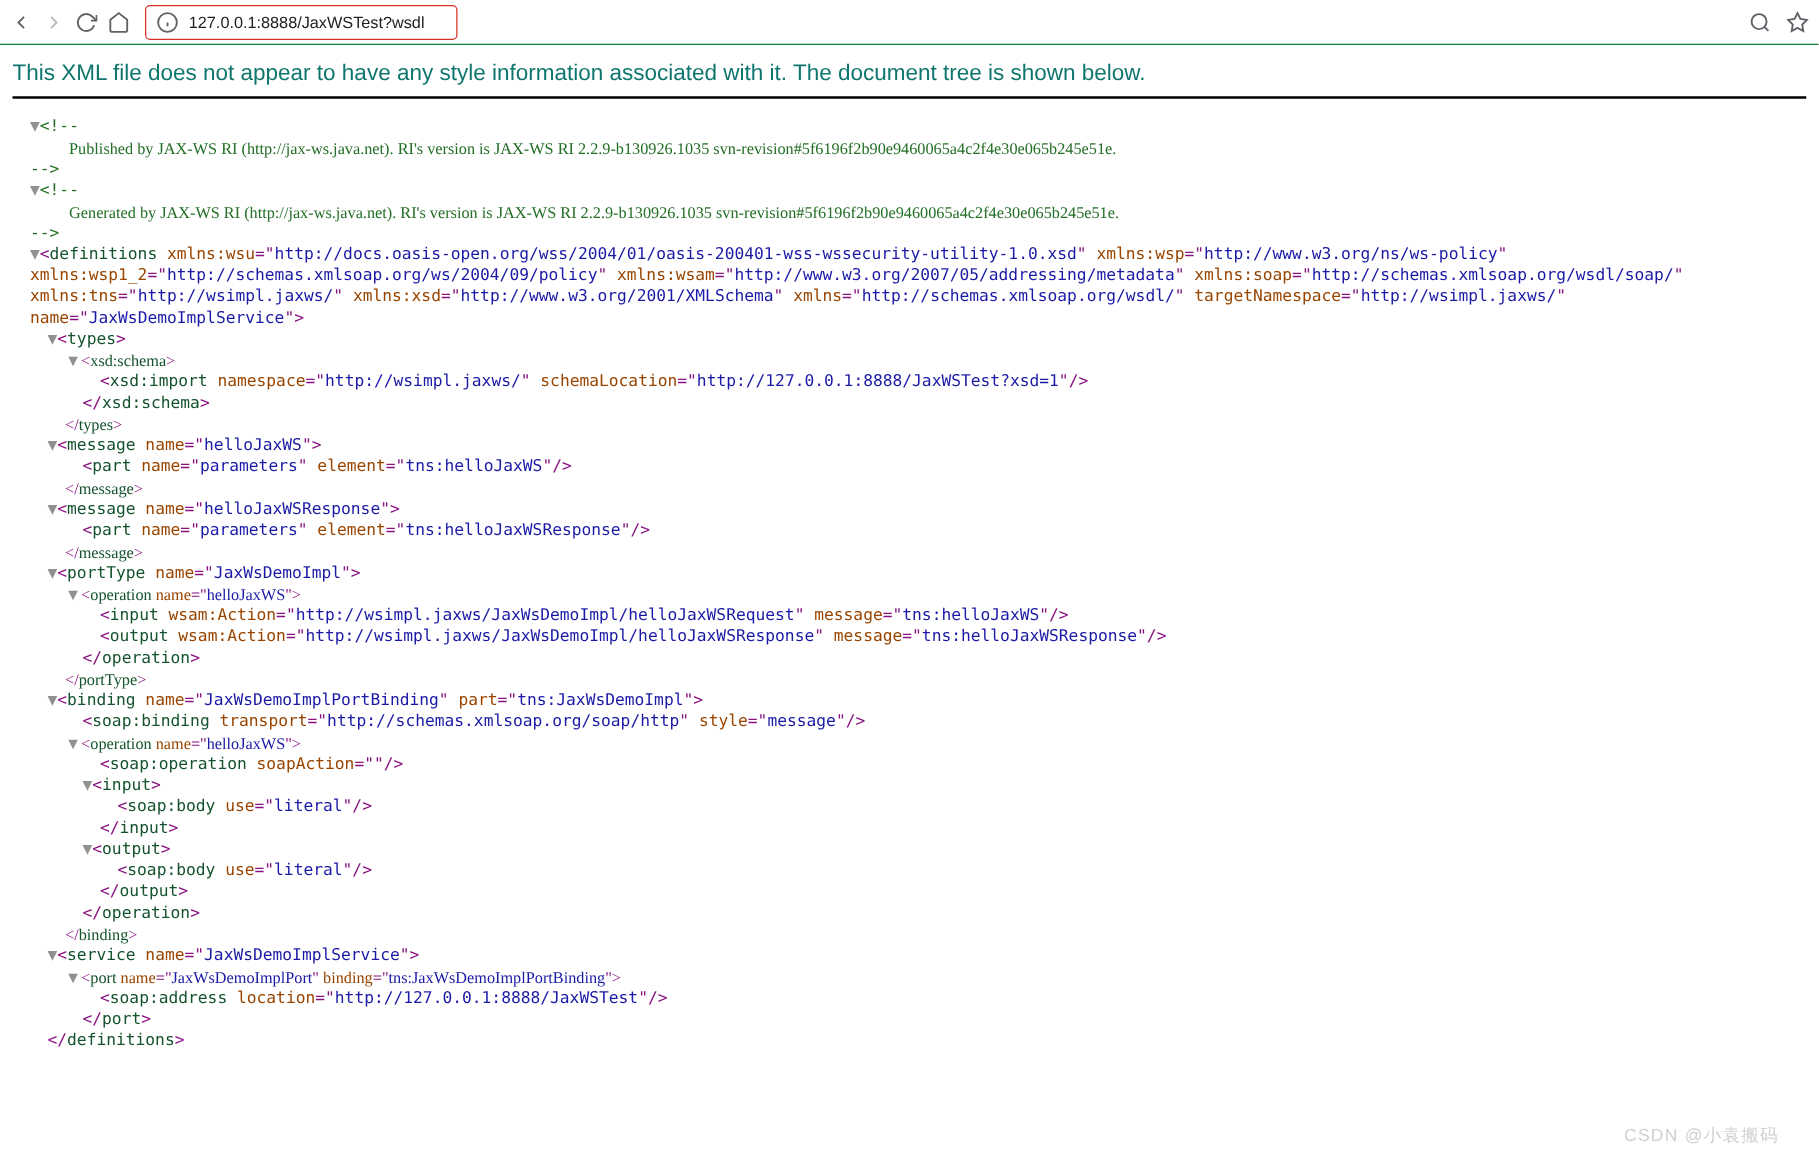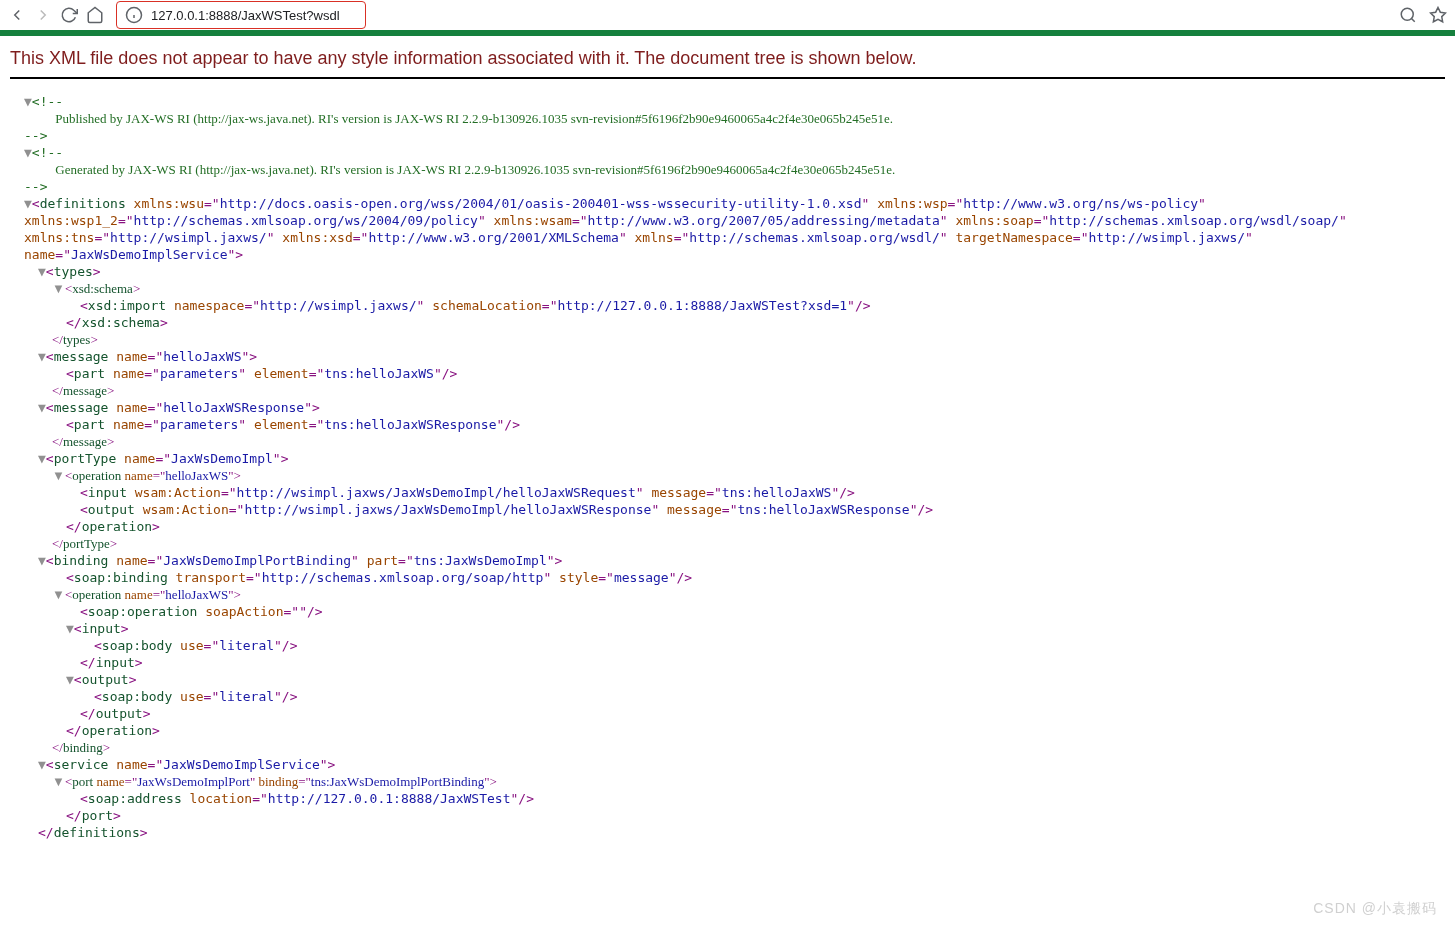--- a/index.html
+++ b/index.html
@@ -1,41 +1,41 @@
 <!DOCTYPE html>
 <html><head>
 <meta charset="utf-8">
 <style>
 * { box-sizing: border-box; }
 body { margin: 0; font-family: Arial, sans-serif; font-size: 13px; background: #fff; }
-.toolbar { display: flex; align-items: center; padding: 4px 8px; border-bottom: 6px solid #15803d; gap: 8px; height: 36px; }
+.toolbar { display: flex; align-items: center; padding: 4px 8px; border-bottom: 1px solid #15803d; gap: 8px; height: 36px; }
 .toolbar svg { width: 18px; height: 18px; }
 .nav-icon { color: #5f6368; cursor: pointer; display: flex; align-items: center; }
 .nav-icon.disabled { color: #bbb; }
 .addr-wrap { flex: 1; display: flex; align-items: center; border: 1px solid #d93025; border-radius: 4px; padding: 2px 8px; gap: 6px; height: 28px; margin-left: 4px; margin-right: 8px; max-width: 250px; }
 .addr-info { color: #5f6368; display: flex; align-items: center; }
 .addr-input { border: none; outline: none; font-size: 13px; color: #202124; flex: 1; }
 .right-icons { display: flex; align-items: center; gap: 12px; margin-left: auto; color: #5f6368; }
 .content { padding: 8px 10px; }
-.notice { font-size: 18px; color: #7f1d1d; padding: 4px 0 8px 0; border-bottom: 2px solid #000; margin-bottom: 14px; }
+.notice { font-size: 18px; color: #0f766e; padding: 4px 0 8px 0; border-bottom: 2px solid #000; margin-bottom: 14px; }
 .xml-tree { font-family: Consolas, monospace; font-size: 13px; line-height: 17px; color: #000; }
 .line { white-space: pre-wrap; }
 .ind1 { padding-left: 14px; }
 .ind2 { padding-left: 28px; }
 .ind3 { padding-left: 42px; font-family: Liberation Serif, serif; }
 .ind4 { padding-left: 56px; }
 .ind5 { padding-left: 70px; }
 .ind6 { padding-left: 84px; }
 .toggle { color: #909090; cursor: pointer; user-select: none; }
 .punct { color: #881280; }
 .tag { color: #14532d; }
 .attr { color: #994500; }
 .val { color: #1a1aa6; }
 .comment { color: #236e25; }
-.watermark { position: fixed; right: 18px; bottom: 12px; color: #d0d0d0; font-size: 14px; font-family: sans-serif; letter-spacing: 1px; }
+.watermark { position: fixed; right: 32px; bottom: 12px; color: #d0d0d0; font-size: 14px; font-family: sans-serif; letter-spacing: 1px; }
 </style>
 </head>
 <body>
 
 <div class="toolbar">
   <span class="nav-icon">
       <svg viewBox="0 0 24 24" fill="none" stroke="currentColor" stroke-width="2">
         <path d="M15 18l-6-6 6-6"></path>
       </svg>
     </span>

